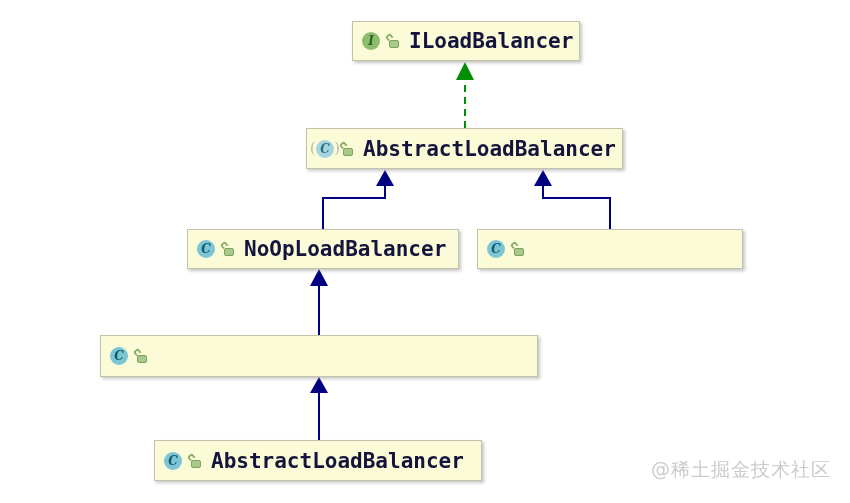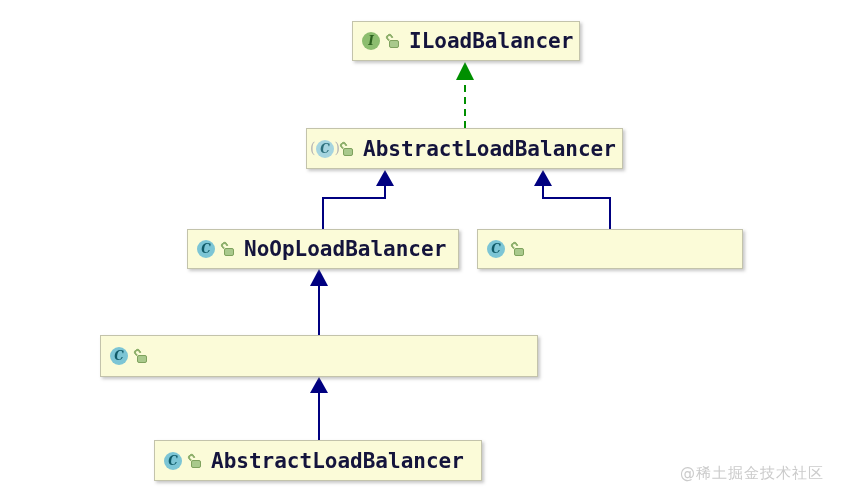--- a/index.html
+++ b/index.html
@@ -71,23 +71,23 @@
     position: absolute; left: 0px; top: 1px;
     width: 7px; height: 7px;
     border: 2px solid #8fb06c;
     border-radius: 50%;
     border-bottom-color: transparent;
     transform: rotate(-40deg);
   }
 
   .watermark {
     position: absolute;
-    right: 26px; bottom: 20px;
+    right: 19px; bottom: 20px;
     font-family: "DejaVu Sans", "Liberation Sans", sans-serif;
-    font-size: 15px;
+    font-size: 19px;
     color: var(--watermark-color, #cbcbcb);
     letter-spacing: 1px;
     user-select: none;
   }
 </style>
 </head>
 <body>
 
 <div id="canvas">
 

